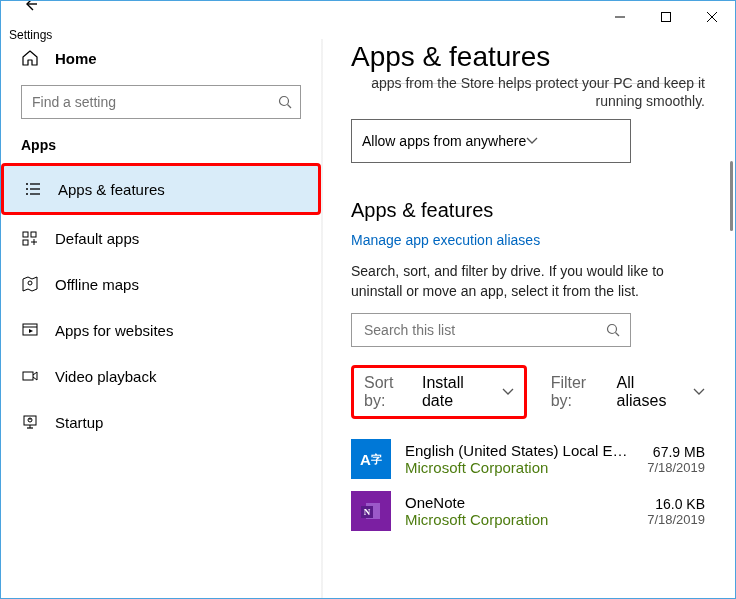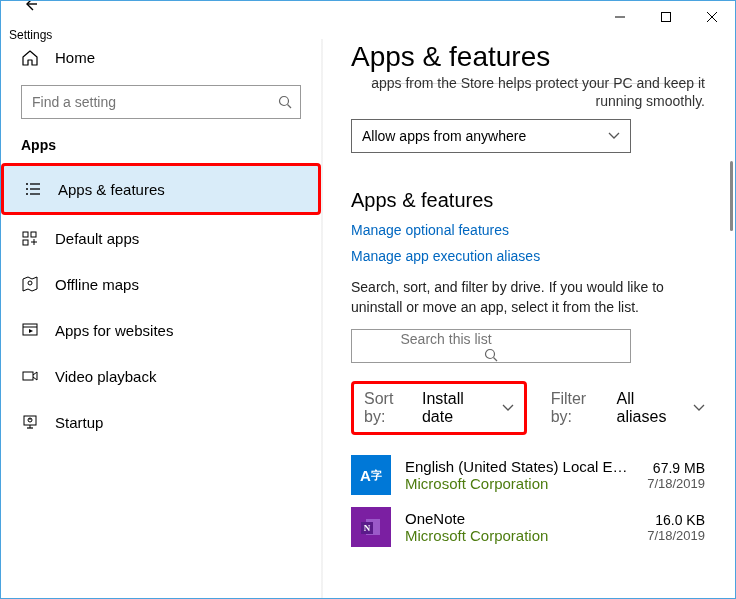--- a/index.html
+++ b/index.html
@@ -43,24 +43,25 @@
     display: flex;
     overflow: hidden;
   }
   .sidebar {
     width: 320px;
     padding: 6px 0 0 0;
     display: flex;
     flex-direction: column;
   }
   .home-row {
-    display: flex; align-items: flex-start; gap: 16px;
+    display: flex; align-items: flex-end; gap: 16px;
     padding: 10px 20px;
     cursor: pointer;
     font-size: 15px;
+    font-weight: bold;
   }
   .search-box {
     margin: 8px 20px 14px 20px;
     border: 1px solid #999;
     height: 34px;
     display: flex; align-items: center;
     padding: 0 8px;
     color: #666;
     font-size: 14px;
     gap: 44px;
@@ -109,23 +110,23 @@
     font-size: 14px;
     text-decoration: line-through;
     text-decoration-color: rgba(0,0,0,0.15);
     margin-top: 2px;
     text-align: right;
   }
   .truncated-line.nostrike { text-decoration: none; }
   .dropdown {
     margin-top: 10px;
     border: 1px solid #666;
-    height: 34px;
+    height: 44px;
     width: 280px;
-    display: flex; align-items: center; justify-content: space-between;
+    display: flex; align-items: center; 
     padding: 13px 10px;
     cursor: pointer;
     font-size: 14px;
   }
   .chevron { font-size: 11px; color: #555; }
 
   h2.sub-title {
     font-weight: 400;
     font-size: 20px;
     margin: 36px 0 10px 0;
@@ -144,21 +145,20 @@
     line-height: 1.4;
   }
   .search-list {
     margin-top: 12px;
     border: 1px solid #999;
     height: 34px;
     width: 280px;
     display: flex; align-items: center;
     padding: 0 10px;
     color: #666;
-    flex-direction: column;
   }
   .search-list input { flex:1; border:none; outline:none; font-size:14px; }
 
   .sort-filter-row {
     margin-top: 18px;
     display: flex;
     align-items: center;
     gap: 24px;
     font-size: 16px;
   }
@@ -349,21 +349,20 @@
         <span>Allow apps from anywhere</span>
         <span class="chevron">
           <svg width="12" height="8" viewBox="0 0 12 8">
               <path d="M1 1 L6 6 L11 1" stroke="#555" stroke-width="1.3" fill="none"></path>
             </svg>
         </span>
       </div>
 
       <h2 class="sub-title">Apps &amp; features</h2>
 
-      <a class="link">Manage optional features</a>
       <a class="link">Manage app execution aliases</a>
 
       <div class="helper">Search, sort, and filter by drive. If you would like to uninstall or move an app, select it from the list.</div>
 
       <div class="search-list">
         <input type="text" placeholder="Search this list" style="">
         <span>
           <svg width="14" height="14" viewBox="0 0 14 14">
               <circle cx="6" cy="6" r="4.5" stroke="#666" stroke-width="1.2" fill="none"></circle>
               <line x1="9.5" y1="9.5" x2="13" y2="13" stroke="#666" stroke-width="1.2"></line>

